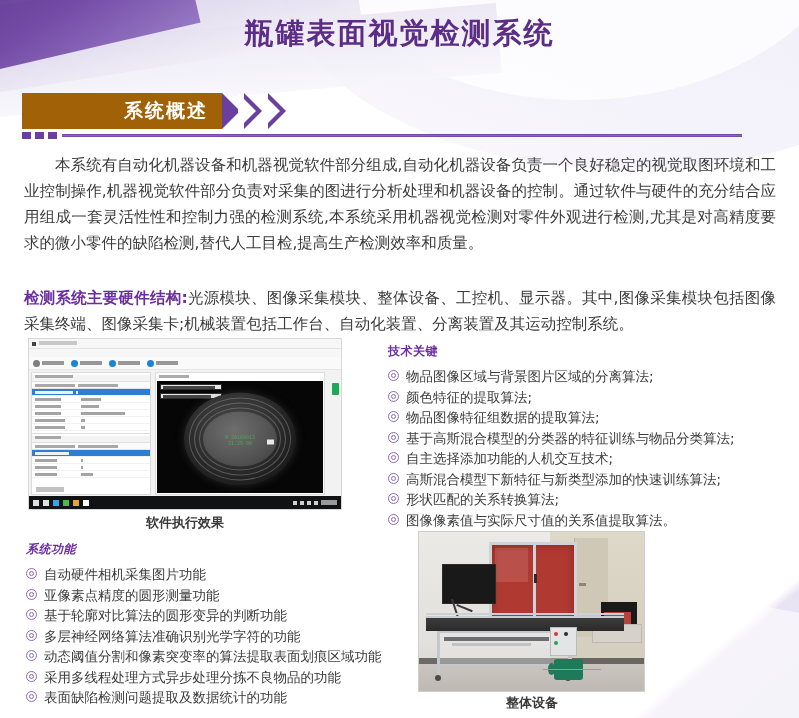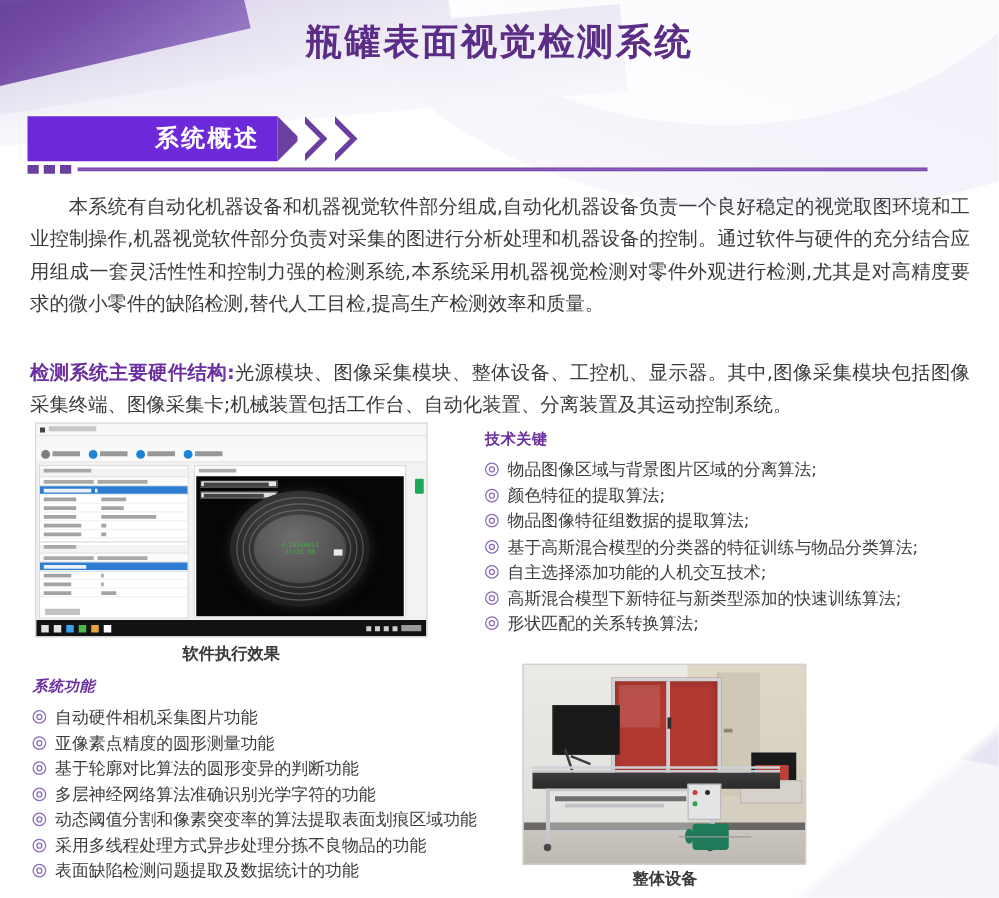--- a/index.html
+++ b/index.html
@@ -77,21 +77,21 @@
     letter-spacing: 2px;
     color: #5b2d86;
     font-family: "DejaVu Sans", "Liberation Sans", sans-serif;
   }
 
   
   .banner-wrap { position: absolute; left: 22px; top: 93px; height: 36px; }
   .banner-bar {
     position: relative;
     height: 36px; width: 200px;
-    background: #6d28d9;
+    background: #a16207;
     display: flex; align-items: center; justify-content: flex-end;
     padding-right: 14px;
   }
   .banner-bar::after {
     content: "";
     position: absolute; right: -18px; top: 0;
     width: 0; height: 0;
     border-top: 18px solid transparent;
     border-bottom: 18px solid transparent;
     border-left: 18px solid #6b3fa0;
@@ -558,20 +558,24 @@
         <span>自主选择添加功能的人机交互技术;</span>
       </li>
     <li>
         <span class="bullet-ico"></span>
         <span>高斯混合模型下新特征与新类型添加的快速训练算法;</span>
       </li>
     <li>
         <span class="bullet-ico"></span>
         <span>形状匹配的关系转换算法;</span>
       </li>
+    <li>
+        <span class="bullet-ico"></span>
+        <span>图像像素值与实际尺寸值的关系值提取算法。</span>
+      </li>
   </ul>
 
   <div class="sect-title func">系统功能</div>
   <ul class="bullet-list func">
     <li>
         <span class="bullet-ico"></span>
         <span>自动硬件相机采集图片功能</span>
       </li>
     <li>
         <span class="bullet-ico"></span>

